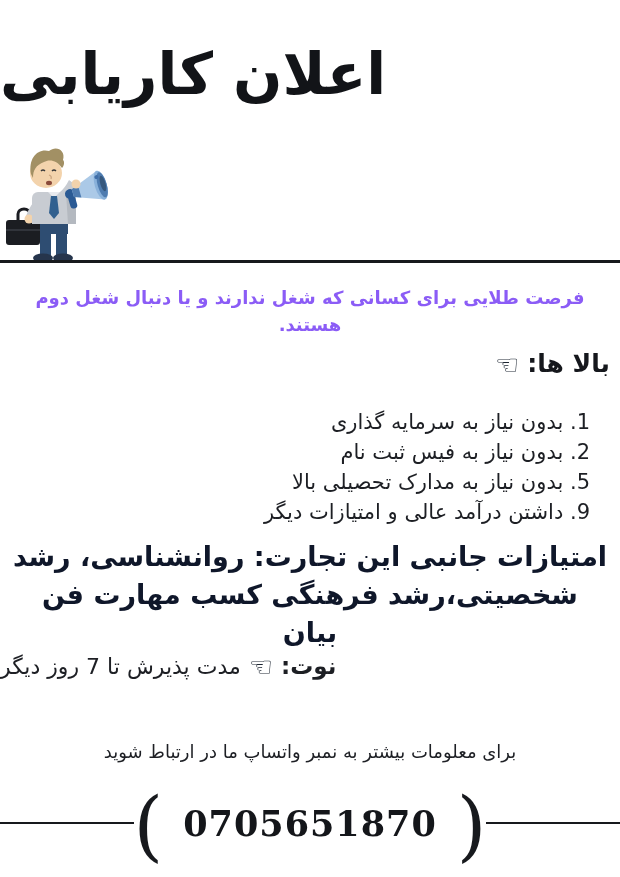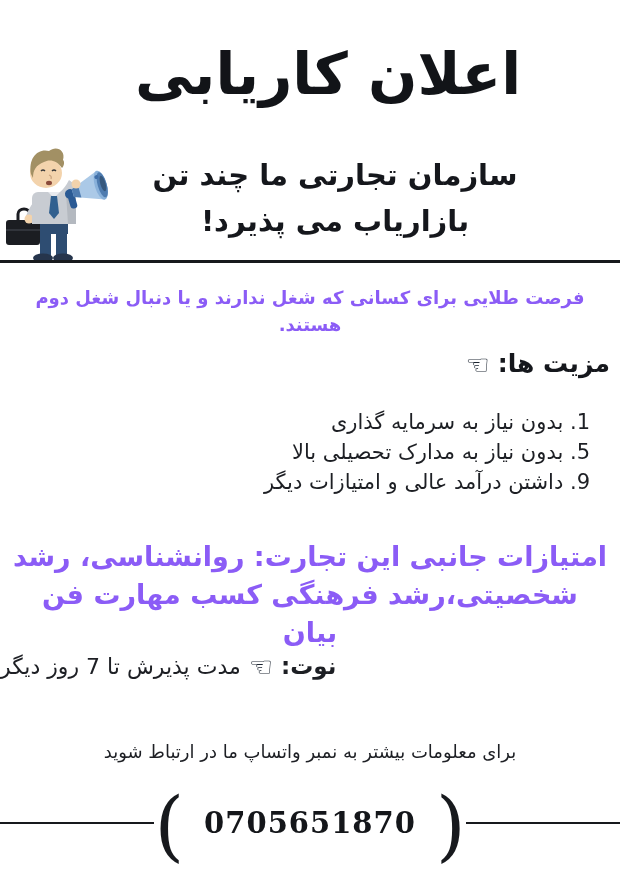--- a/index.html
+++ b/index.html
@@ -9,25 +9,24 @@
     margin:0 auto;
     background:#ffffff;
     color:#1a1c21;
     font-family:"DejaVu Sans","Liberation Sans",sans-serif;
     overflow:hidden;
     direction:rtl;
   }
   
   .title{
     position:absolute;top:24px;left:0;right:0;
-    text-align:center;
+    text-align:left;
     font-size:58px;font-weight:bold;
     line-height:100px;
     color:#121418;
-    padding-left:36px;
   }
   .illustration{
     position:absolute;top:144px;left:4px;
     width:106px;height:120px;
   }
   .subtitle{
     position:absolute;top:152px;left:110px;width:450px;
     text-align:center;
     font-size:29px;font-weight:bold;
     line-height:46px;
@@ -70,21 +69,21 @@
     color:#1d1f24;
   }
   .benefits-list .item{white-space:nowrap;}
   
   .side-benefits{
     position:absolute;top:538px;left:0;right:0;
     padding:0 12px;
     text-align:center;
     font-size:27px;font-weight:bold;
     line-height:38px;
-    color:#8b5cf6;
+    color:#0f172a;
   }
   
   .note-line{
     position:absolute;top:651px;left:0;right:0;
     padding-right:16px;
     text-align:left;
     font-size:22px;
     color:#1d1f24;
   }
   .note-line .note-label{font-weight:bold;font-size:23px;}
@@ -104,21 +103,21 @@
   .paren{
     font-family:"DejaVu Serif","Liberation Serif",serif;
     font-size:76px;font-weight:normal;
     line-height:0;
     color:#17191d;
     transform:translateY(3px);
   }
   .phone-number{
     direction:ltr;
     font-family:"DejaVu Serif","Liberation Serif",serif;
-    font-size:29px;font-weight:bold;
+    font-size:35px;font-weight:bold;
     letter-spacing:1px;
     padding:0 20px;
     color:#14161a;
   }
 </style>
 </head>
 <body>
 
 <div class="page">
 
@@ -166,35 +165,32 @@
       <polygon points="3,-4 10,-6.6 10,6.6 3,4" fill="#4f7cb0"></polygon>
       <ellipse cx="32" cy="0" rx="6" ry="15" fill="#89b1da"></ellipse>
       <ellipse cx="33.5" cy="0" rx="4.5" ry="13" fill="#4f7cb0"></ellipse>
       <ellipse cx="34.5" cy="-1" rx="2.6" ry="8" fill="#35587e"></ellipse>
       <circle cx="30" cy="-9" r="2" fill="#3f6ea8"></circle>
     </g>
 
     <circle cx="72" cy="40" r="4.5" fill="#f3d3ac"></circle>
   </svg>
 
-  <div class="subtitle">
-    <div>سازمان تجارتی ما چند تن</div>
-    <div>بازاریاب می پذیرد!</div>
-  </div>
 
   <div class="divider"></div>
 
   <div class="intro">فرصت طلایی برای کسانی که شغل ندارند و یا دنبال شغل دوم هستند.</div>
 
   <div class="benefits-heading">
-    <span>مزیت ها:</span><span class="hand">☜</span>
+    <span>بالا ها:</span><span class="hand">☜</span>
   </div>
 
   <div class="benefits-list">
     <div class="item">1. بدون نیاز به سرمایه گذاری</div>
+    <div class="item">2. بدون نیاز به فیس ثبت نام</div>
     <div class="item">5. بدون نیاز به مدارک تحصیلی بالا</div>
     <div class="item">9. داشتن درآمد عالی و امتیازات دیگر</div>
   </div>
 
   <div class="side-benefits">امتیازات جانبی این تجارت: روانشناسی، رشد شخصیتی،رشد فرهنگی کسب مهارت فن بیان</div>
 
   <div class="note-line">
     <span class="note-label">نوت:</span><span class="hand">☜</span><span>مدت پذیرش تا 7 روز دیگر</span>
   </div>
 

